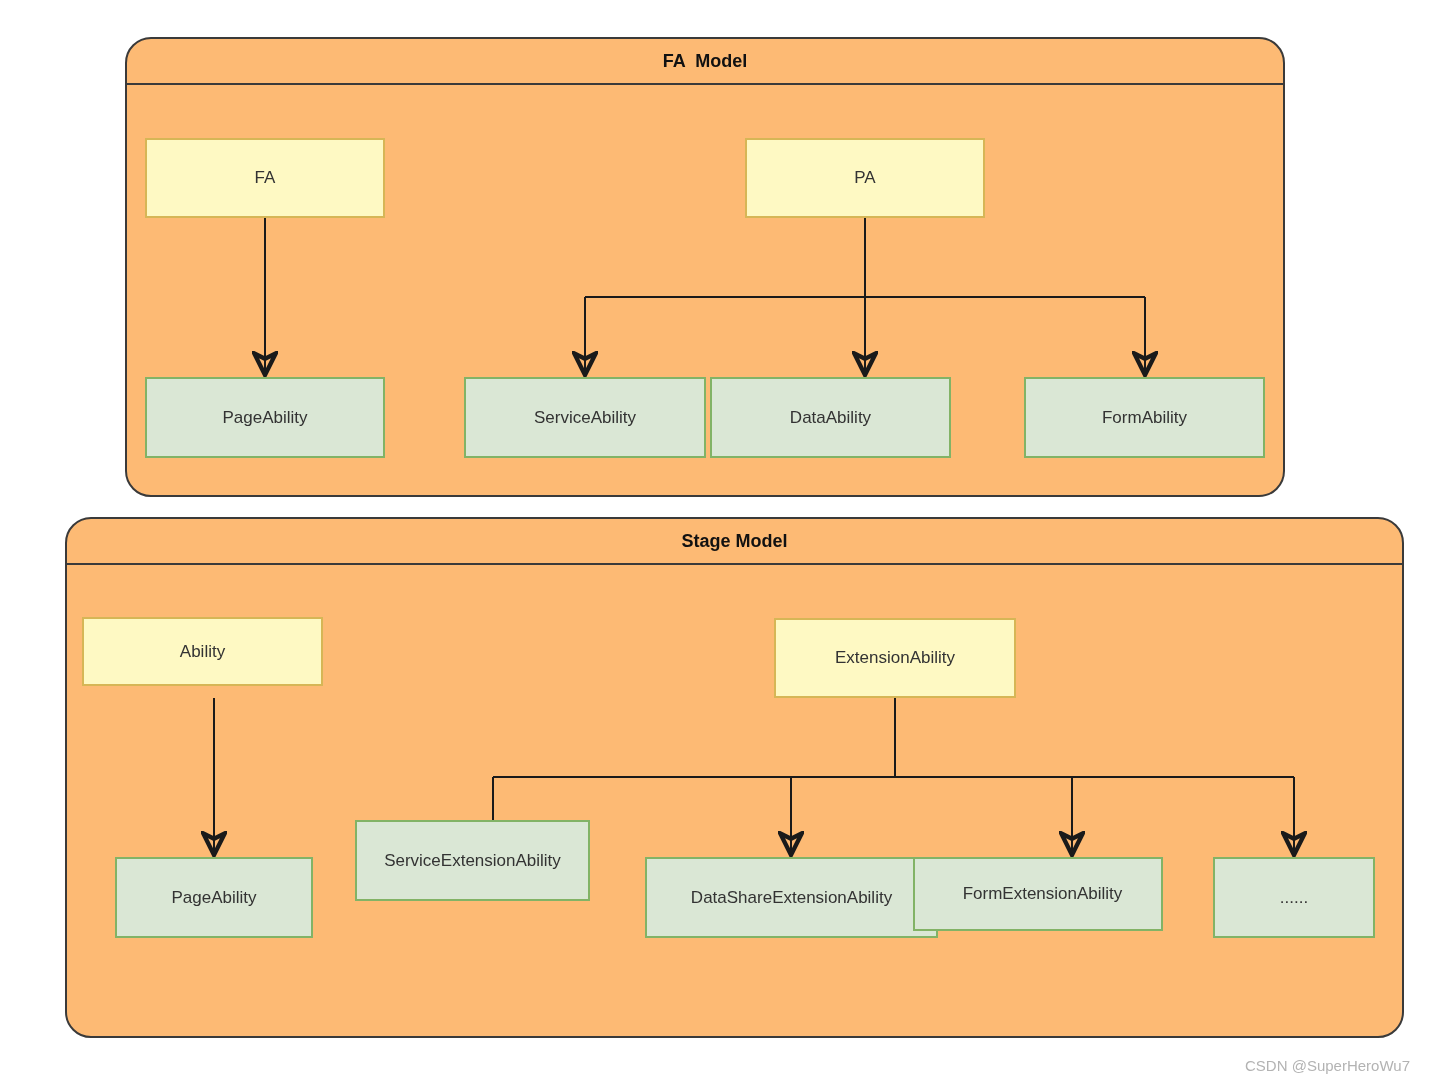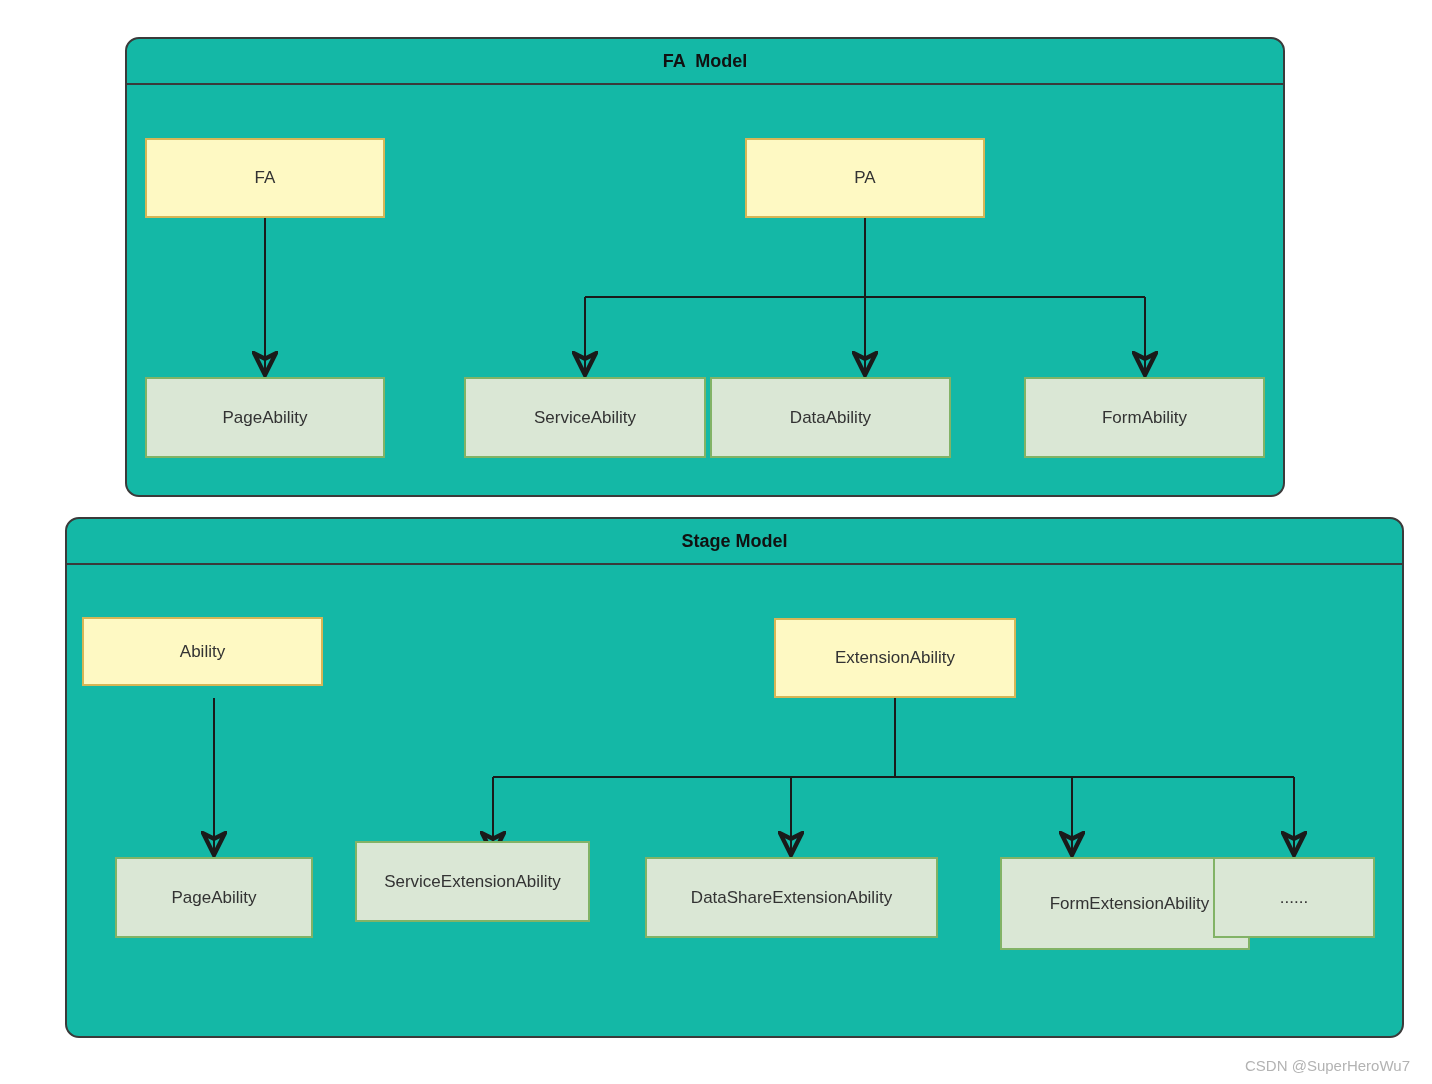--- a/index.html
+++ b/index.html
@@ -11,22 +11,22 @@
   .canvas {
     position: relative;
     width: 1432px;
     height: 1084px;
     background: #ffffff;
     overflow: hidden;
   }
   .frame {
     position: absolute;
     border: 2px solid #3a3a3a;
-    border-radius: 14px;
-    background: #14b8a6;
+    border-radius: 26px;
+    background: #fdba74;
     box-sizing: border-box;
   }
   .frame-title {
     height: 44px;
     border-bottom: 2px solid #3a3a3a;
     display: flex;
     align-items: center;
     justify-content: center;
     font-weight: bold;
     font-size: 18px;
@@ -109,20 +109,20 @@
   <div class="node parent" style="left:145px; top:138px; width:240px; height:80px;">FA</div>
   <div class="node parent" style="left:745px; top:138px; width:240px; height:80px;">PA</div>
   <div class="node child" style="left:145px; top:377px; width:240px; height:81px;">PageAbility</div>
   <div class="node child" style="left:464px; top:377px; width:242px; height:81px;">ServiceAbility</div>
   <div class="node child" style="left:710px; top:377px; width:241px; height:81px;">DataAbility</div>
   <div class="node child" style="left:1024px; top:377px; width:241px; height:81px;">FormAbility</div>
 
   <div class="node parent" style="left:82px; top:617px; width:241px; height:69px;">Ability</div>
   <div class="node parent" style="left:774px; top:618px; width:242px; height:80px;">ExtensionAbility</div>
   <div class="node child" style="left:115px; top:857px; width:198px; height:81px;">PageAbility</div>
-  <div class="node child" style="left:355px; top:841px; width:235px; height:81px;">ServiceExtensionAbility</div>
+  <div class="node child" style="left:355px; top:820px; width:235px; height:81px;">ServiceExtensionAbility</div>
   <div class="node child" style="left:645px; top:857px; width:293px; height:81px;">DataShareExtensionAbility</div>
-  <div class="node child" style="left:1000px; top:857px; width:250px; height:93px;padding-left:9px;">FormExtensionAbility</div>
+  <div class="node child" style="left:913px; top:857px; width:250px; height:74px;padding-left:9px;">FormExtensionAbility</div>
   <div class="node child" style="left:1213px; top:857px; width:162px; height:81px;">......</div>
 
   <div class="watermark">CSDN @SuperHeroWu7</div>
 
 </div>
 
 </body></html>

